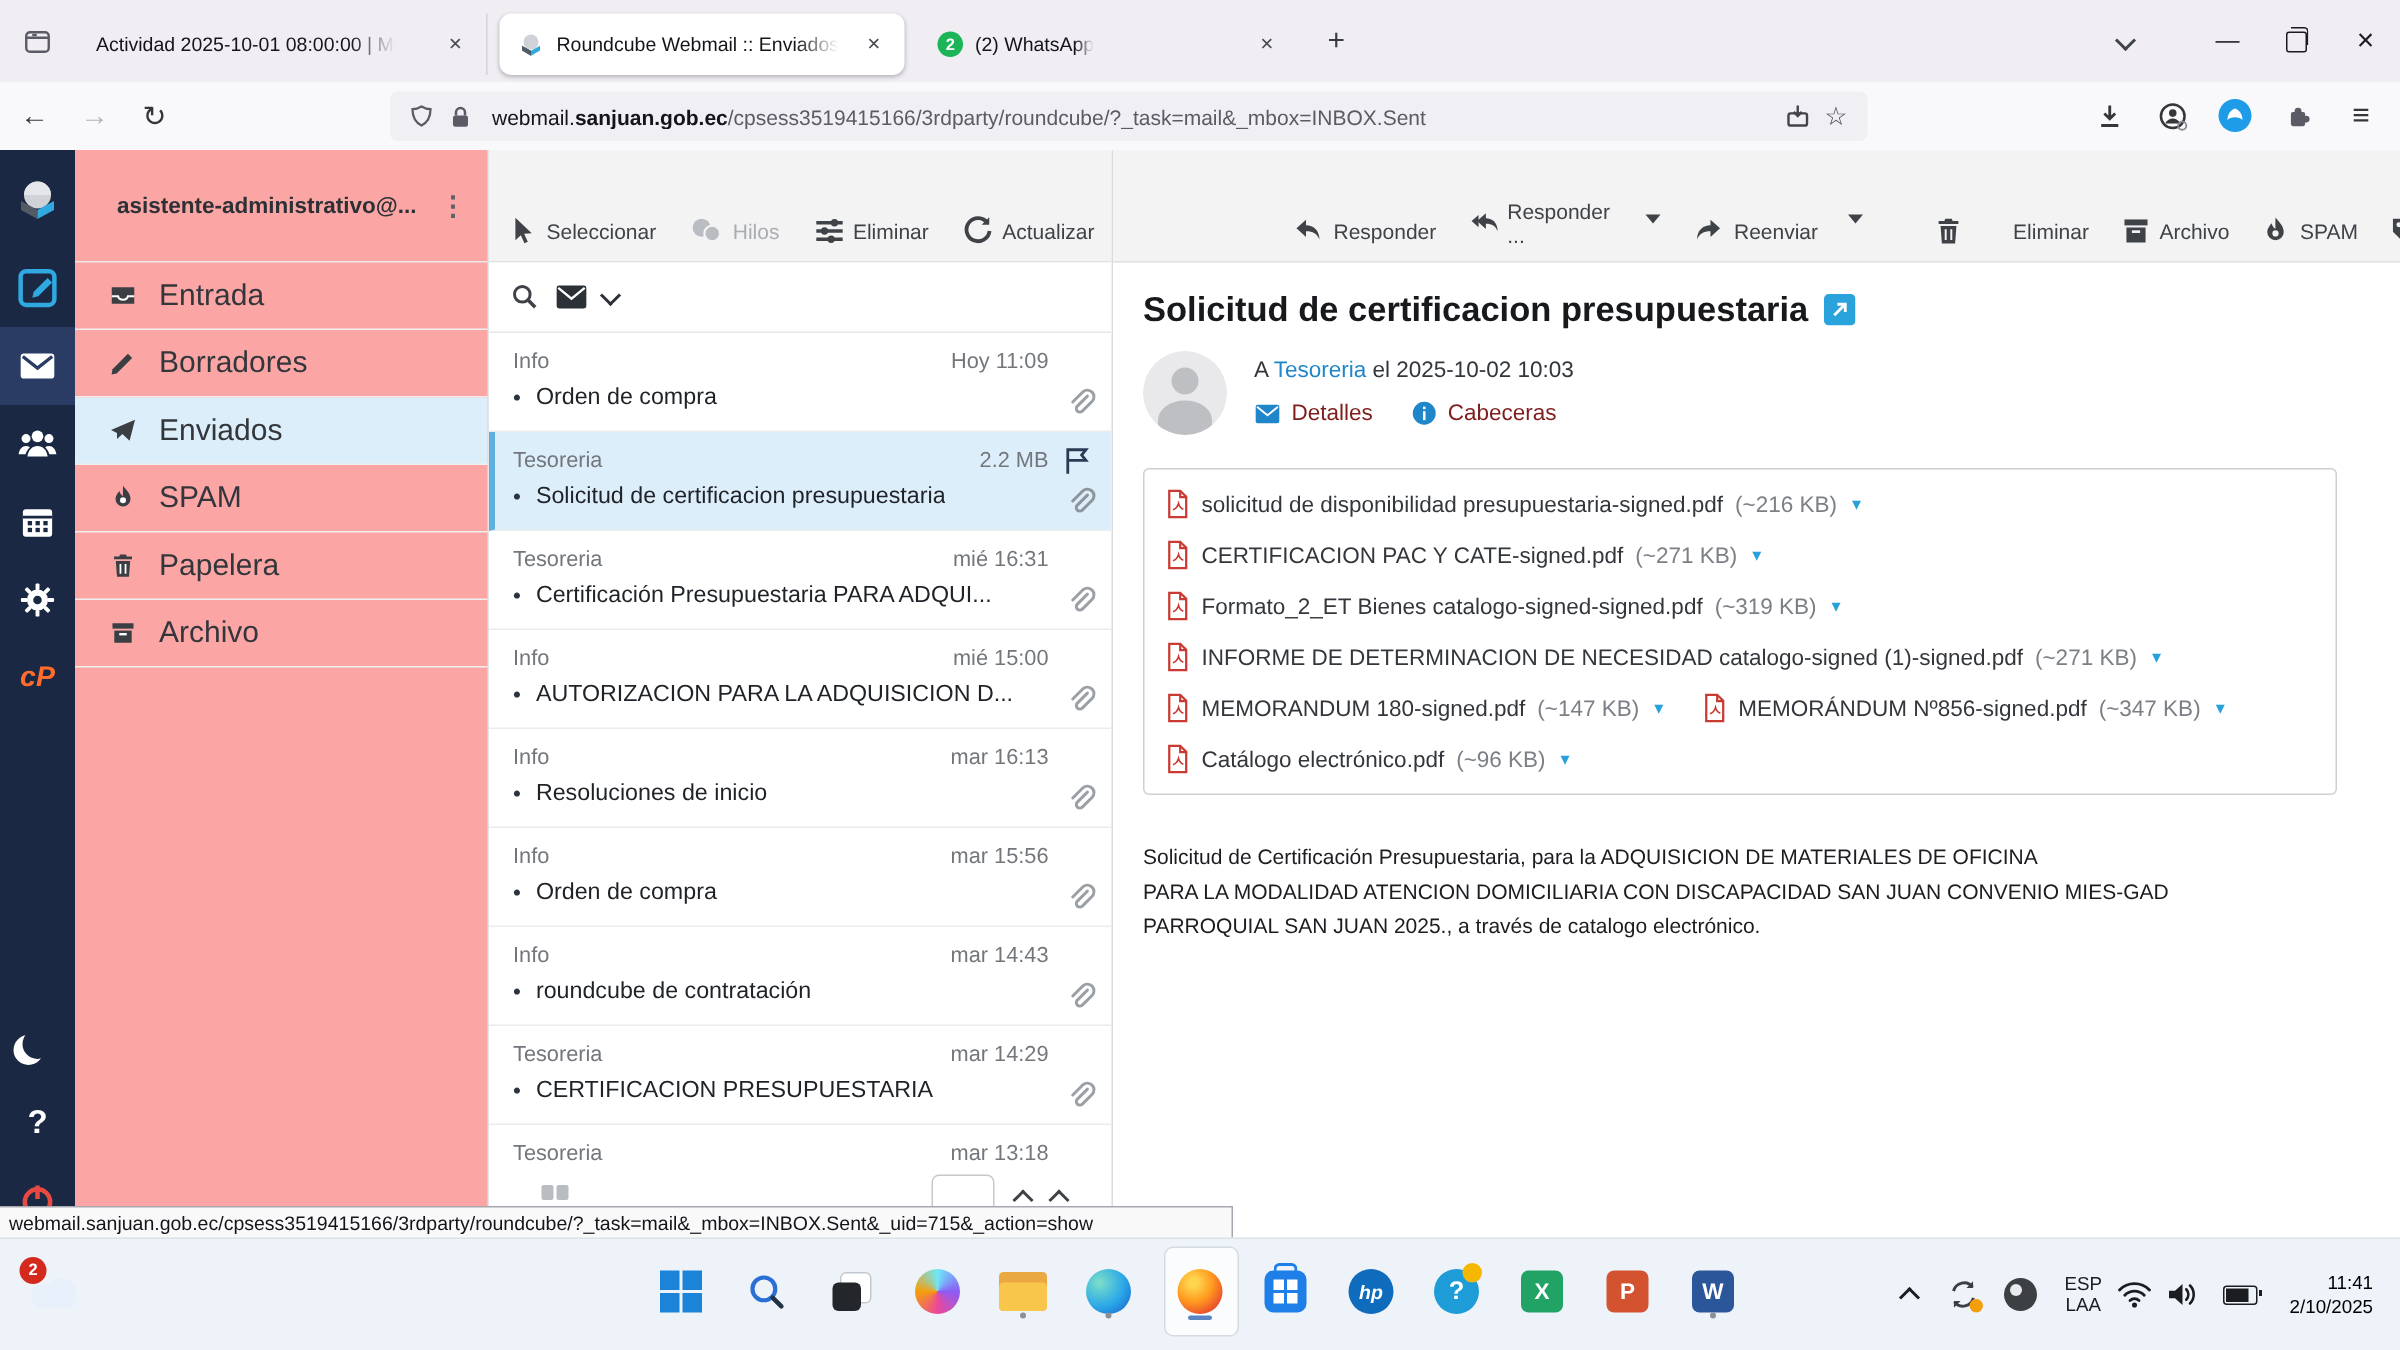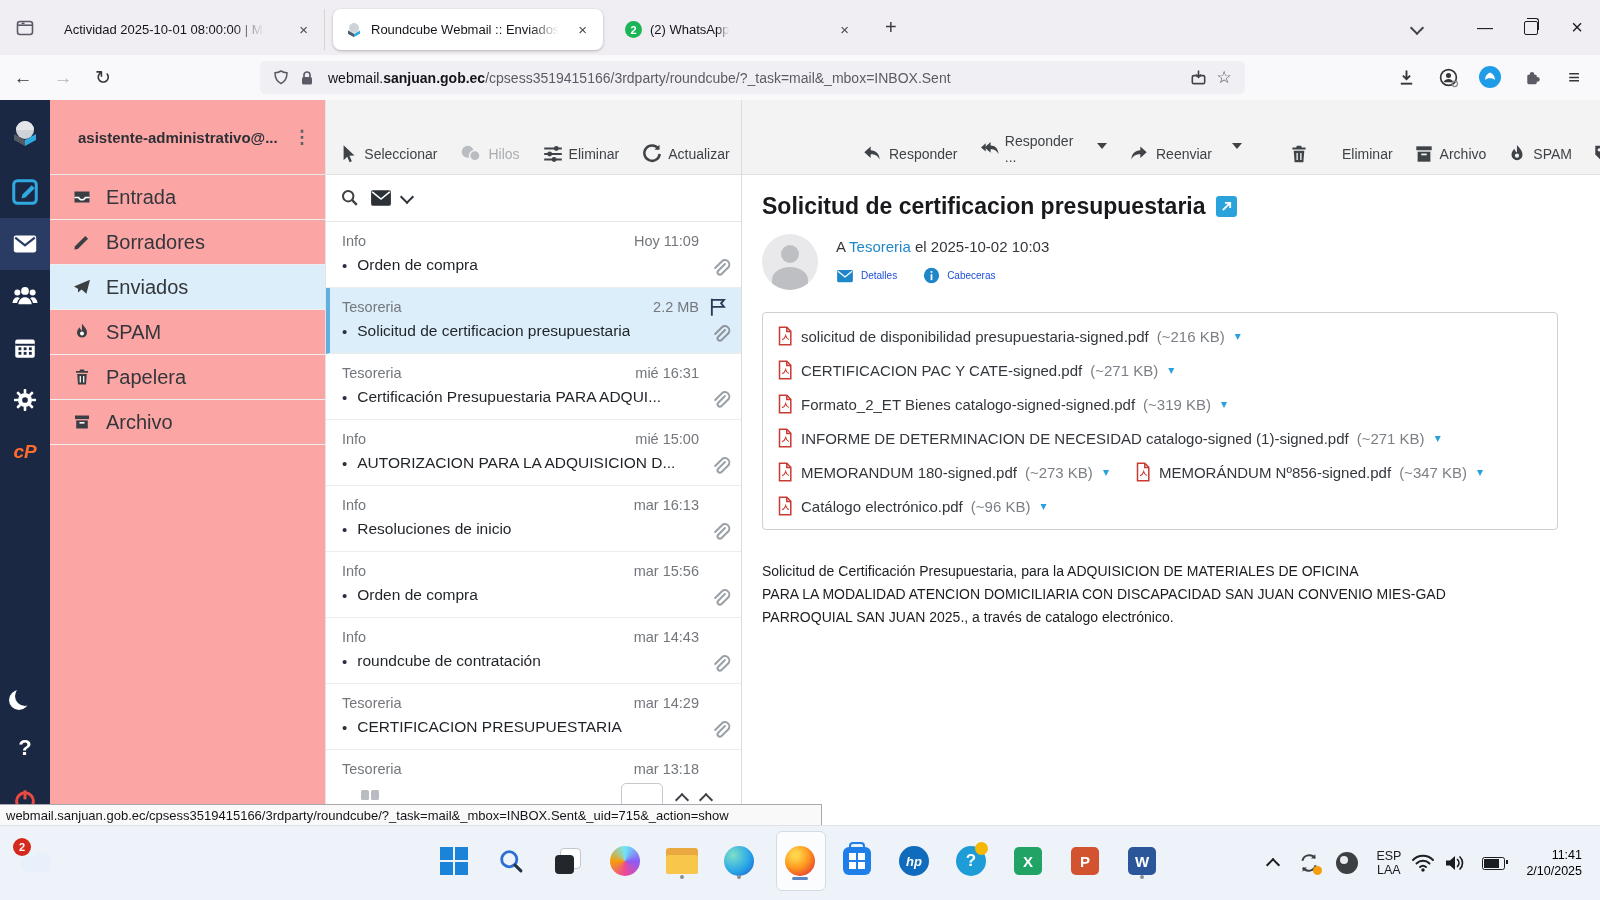--- a/index.html
+++ b/index.html
@@ -87,21 +87,21 @@
   .caretdn{width:0;height:0;border-left:5px solid transparent;border-right:5px solid transparent;border-top:6px solid #3f4347;align-self:center;margin-top:26px;}
   .gapl{margin-left:26px;gap:32px;}
   .mhead{padding:18px 20px 0 20px;}
   .subject{font-size:23px;font-weight:bold;color:#17191c;display:flex;align-items:center;gap:10px;}
   .senderrow{display:flex;margin-top:14px;gap:18px;align-items:flex-start;}
   .avatar{width:56px;height:56px;border-radius:50%;background:#e9e9eb;position:relative;overflow:hidden;flex:0 0 auto;}
   .avatar .hd{position:absolute;left:19px;top:11px;width:18px;height:18px;border-radius:50%;background:#bdbfc3;}
   .avatar .bd{position:absolute;left:10px;top:33px;width:36px;height:26px;border-radius:50% 50% 0 0;background:#bdbfc3;}
   .fromline{font-size:15px;color:#33373c;margin-top:4px;}
   .fromline .lnk{color:#1f87c9;}
-  .hlinks{display:flex;gap:26px;margin-top:12px;font-size:10px;color:#1d4ed8;align-items:center;}
+  .hlinks{display:flex;gap:26px;margin-top:12px;font-size:15px;color:#7f1d1d;align-items:center;}
   .hlink{display:flex;align-items:center;gap:7px;}
   .attbox{margin:22px 20px 0 20px;border:1px solid #cfcfcf;border-radius:4px;padding:6px 14px;width:796px;box-sizing:border-box;}
   .attrow{display:flex;align-items:center;gap:26px;}
   .att{display:flex;align-items:center;gap:8px;height:34px;font-size:15px;white-space:nowrap;}
   .att .an{color:#33373c;}
   .att .as{color:#7c8086;}
   .att .ac{color:#28a0dc;font-size:12px;margin-left:2px;}
   .mbody{padding:30px 20px;font-family:Liberation Sans, sans-serif;font-size:14px;line-height:23px;color:#1b1d20;white-space:pre;}
 
   
@@ -704,21 +704,21 @@
             </span>
           </div>
         <div class="attrow">
           <span class="att">
             <svg width="16" height="20" viewBox="0 0 16 20">
                 <path d="M2.5 1.2h7.3l4 4v13.6H2.5z" fill="#fff" stroke="#c93a32" stroke-width="1.5"></path>
                 <path d="M9.8 1.2v4.2H14" fill="none" stroke="#c93a32" stroke-width="1.5"></path>
                 <path d="M5 13.8c1.7-.6 3.1-2.2 3.7-4.2.4 1.8 1.6 3.3 3.2 3.9" fill="none" stroke="#c93a32" stroke-width="1.1"></path>
               </svg>
             <span class="an">MEMORANDUM 180-signed.pdf</span>
-              <span class="as">(~273 KB)</span>
+              <span class="as">(~147 KB)</span>
               <span class="ac">▾</span>
             </span>
           <span class="att">
             <svg width="16" height="20" viewBox="0 0 16 20">
                 <path d="M2.5 1.2h7.3l4 4v13.6H2.5z" fill="#fff" stroke="#c93a32" stroke-width="1.5"></path>
                 <path d="M9.8 1.2v4.2H14" fill="none" stroke="#c93a32" stroke-width="1.5"></path>
                 <path d="M5 13.8c1.7-.6 3.1-2.2 3.7-4.2.4 1.8 1.6 3.3 3.2 3.9" fill="none" stroke="#c93a32" stroke-width="1.1"></path>
               </svg>
             <span class="an">MEMORÁNDUM Nº856-signed.pdf</span>
               <span class="as">(~347 KB)</span>

